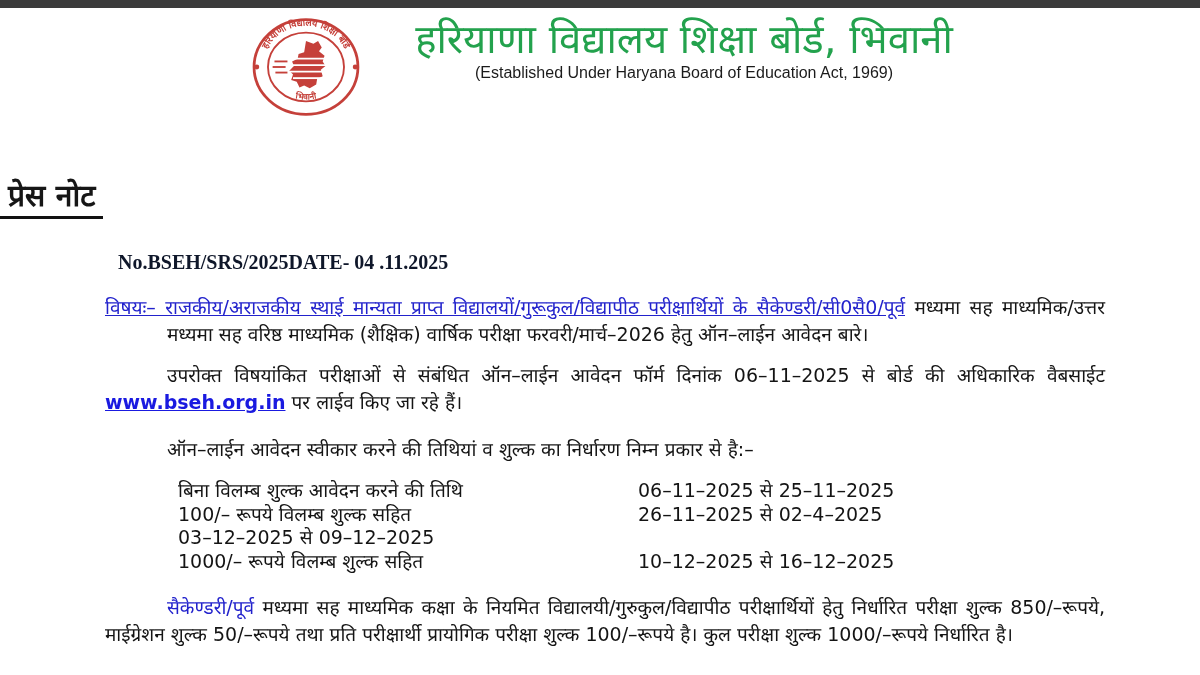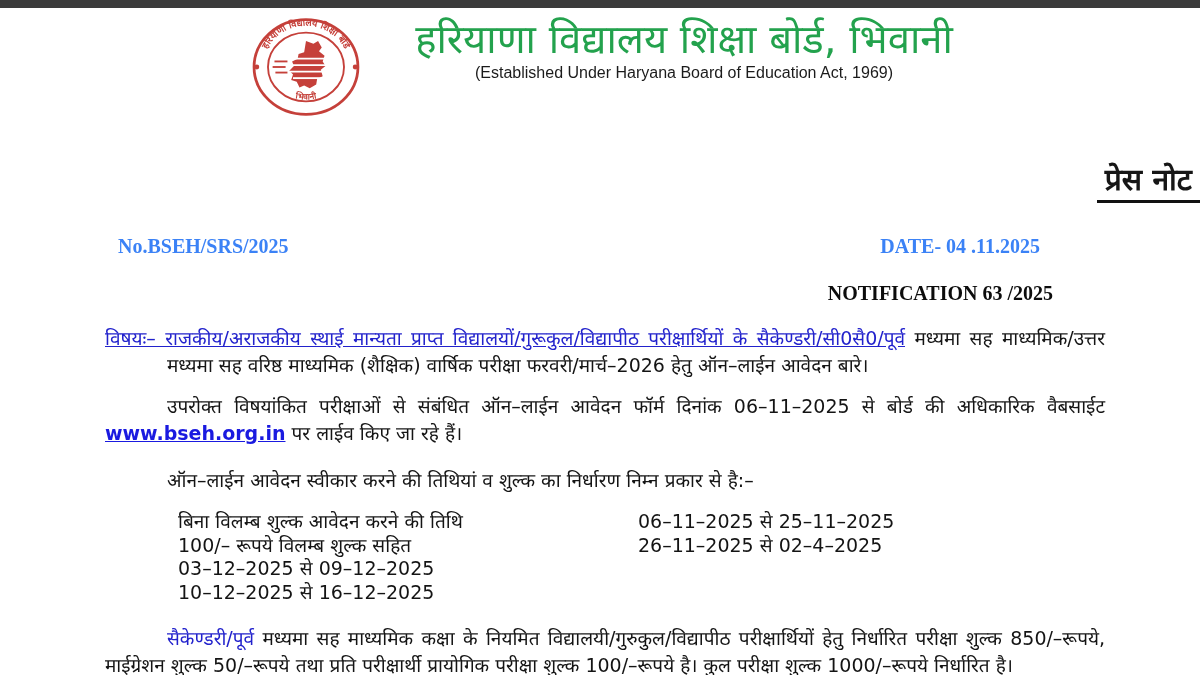--- a/index.html
+++ b/index.html
@@ -47,37 +47,36 @@
     white-space: nowrap;
   }
   .org-est {
     font-family: "Liberation Sans", sans-serif;
     font-size: 16px;
     color: #1b1b1b;
     margin-top: 4px;
     white-space: nowrap;
   }
   
-  .press-title { margin-top: 40px; text-align: right; }
+  .press-title { margin-top: 56px; text-align: left; }
   .press-title span {
     display: inline-block;
     font-size: 30px;
     font-weight: bold;
     padding: 0 8px 1px 8px;
     border-bottom: 3px solid #121212;
   }
   
   .meta {
     display: flex;
-    justify-content: space-between;
     margin: 32px 160px 0 118px;
     font-family: "Liberation Serif", serif;
     font-weight: bold;
     font-size: 20px;
-    color: #3b82f6;
+    color: #0f172a;
   }
   .notif {
     text-align: right;
     margin: 24px 147px 0 0;
     font-family: "Liberation Serif", serif;
     font-weight: bold;
     font-size: 20px;
     color: #0c0c0c;
   }
   
@@ -160,40 +159,40 @@
 
   <div class="press-title">
     <span>प्रेस नोट</span>
   </div>
 
   <div class="meta">
     <span>No.BSEH/SRS/2025</span>
     <span>DATE-  04 .11.2025</span>
   </div>
 
-  <div class="notif">NOTIFICATION 63 /2025</div>
 
   <div class="hi subject"><span class="blue-ul">विषयः–  राजकीय/अराजकीय स्थाई मान्यता प्राप्त विद्यालयों/गुरूकुल/विद्यापीठ परीक्षार्थियों के सैकेण्डरी/सी0सै0/पूर्व</span><span> मध्यमा सह माध्यमिक/उत्तर मध्यमा सह वरिष्ठ माध्यमिक (शैक्षिक) वार्षिक परीक्षा फरवरी/मार्च–2026 हेतु ऑन–लाईन आवेदन बारे।</span></div>
 
   <div class="hi para"><span>उपरोक्त विषयांकित परीक्षाओं से संबंधित ऑन–लाईन आवेदन फॉर्म दिनांक 06–11–2025 से बोर्ड की अधिकारिक वैबसाईट </span><span class="link">www.bseh.org.in</span><span> पर लाईव किए जा रहे हैं।</span></div>
 
   <div class="hi fees-intro">ऑन–लाईन आवेदन स्वीकार करने की तिथियां व शुल्क का निर्धारण निम्न प्रकार से है:–</div>
 
   <div class="hi fee-table">
     <div class="fee-row">
       <span>बिना विलम्ब शुल्क आवेदन करने की तिथि</span>
       <span class="fee-period">06–11–2025 से 25–11–2025</span>
     </div>
     <div class="fee-row">
       <span>100/– रूपये विलम्ब शुल्क सहित</span>
       <span class="fee-period">26–11–2025 से 02–4–2025</span>
     </div>
     <div class="fee-row">
       <span class="fee-period">03–12–2025 से 09–12–2025</span>
     </div>
     <div class="fee-row">
+      <span>1000/– रूपये विलम्ब शुल्क सहित</span>
       <span class="fee-period">10–12–2025 से 16–12–2025</span>
     </div>
   </div>
 
   <div class="hi para para2"><span class="blue">सैकेण्डरी/पूर्व</span><span> मध्यमा सह माध्यमिक कक्षा के नियमित विद्यालयी/गुरुकुल/विद्यापीठ परीक्षार्थियों हेतु निर्धारित परीक्षा शुल्क 850/–रूपये, माईग्रेशन शुल्क 50/–रूपये तथा प्रति परीक्षार्थी प्रायोगिक परीक्षा शुल्क 100/–रूपये है। कुल परीक्षा शुल्क 1000/–रूपये निर्धारित है।</span></div>
 
 </div>
 
 </body></html>

